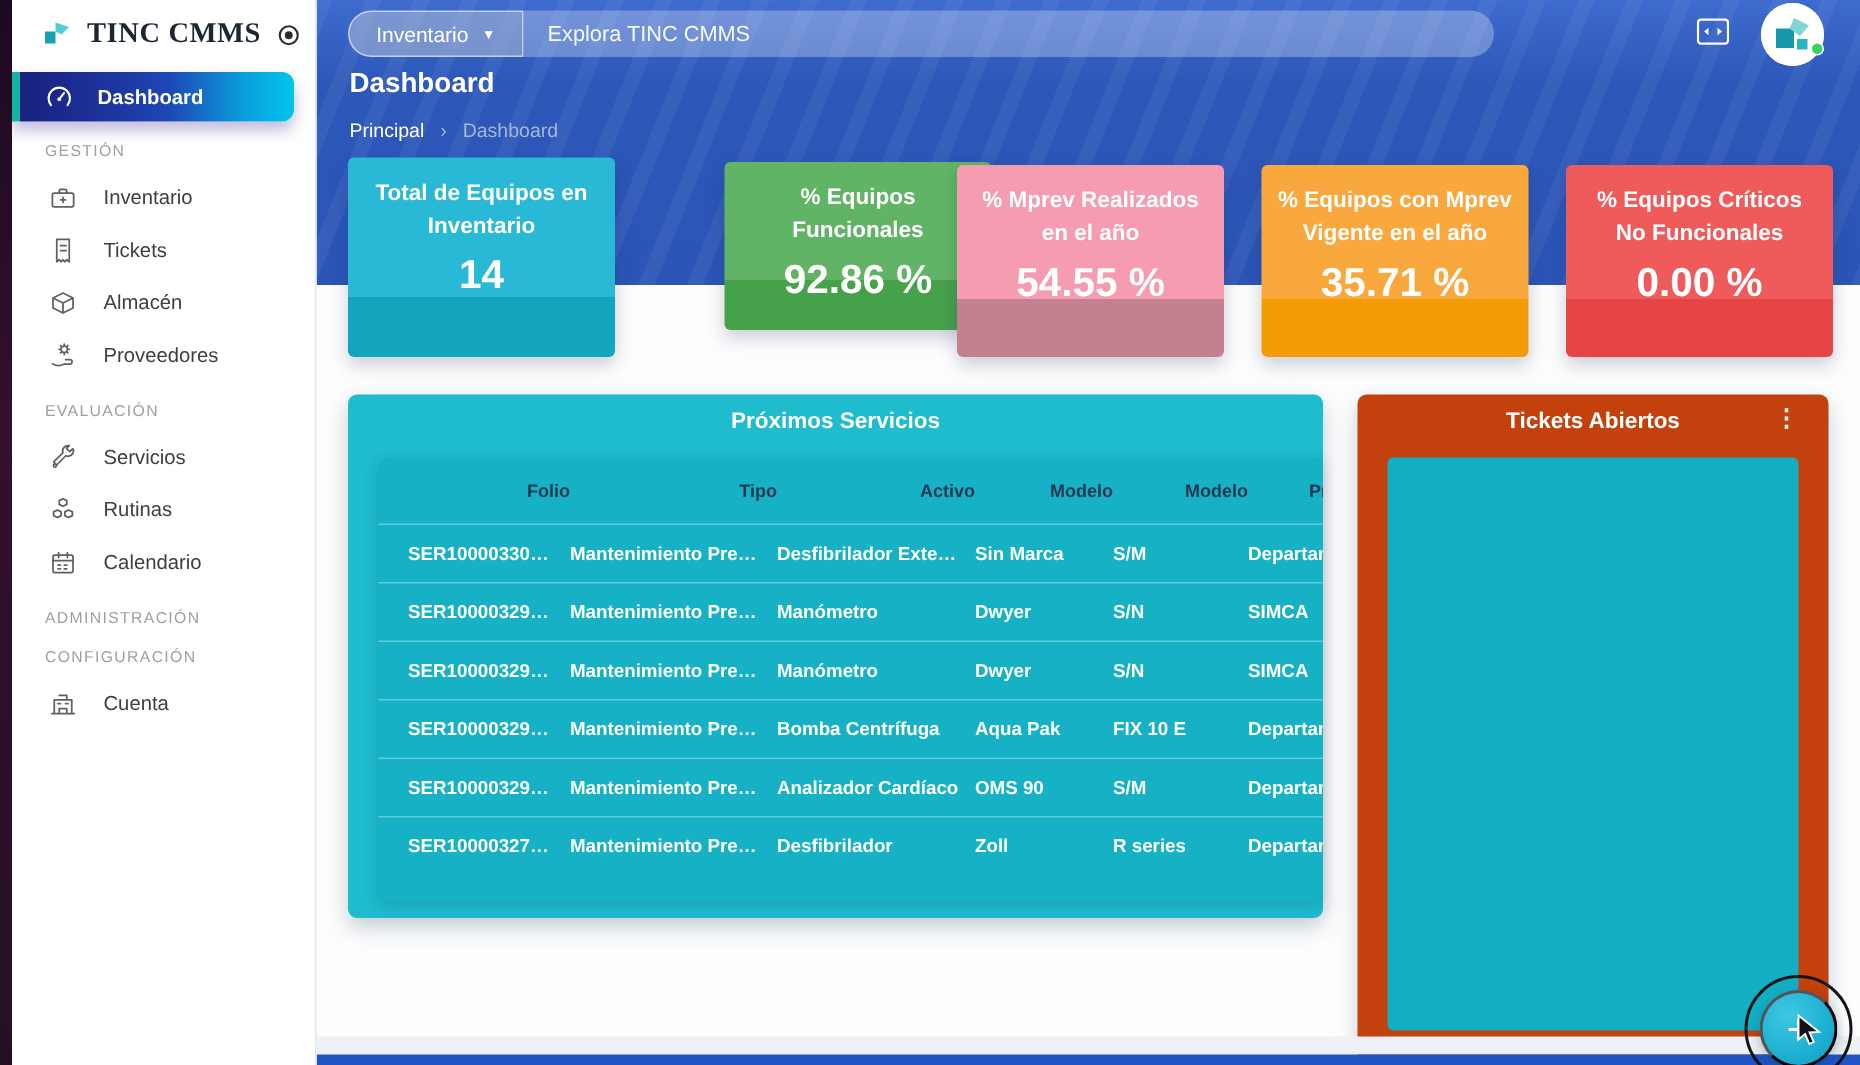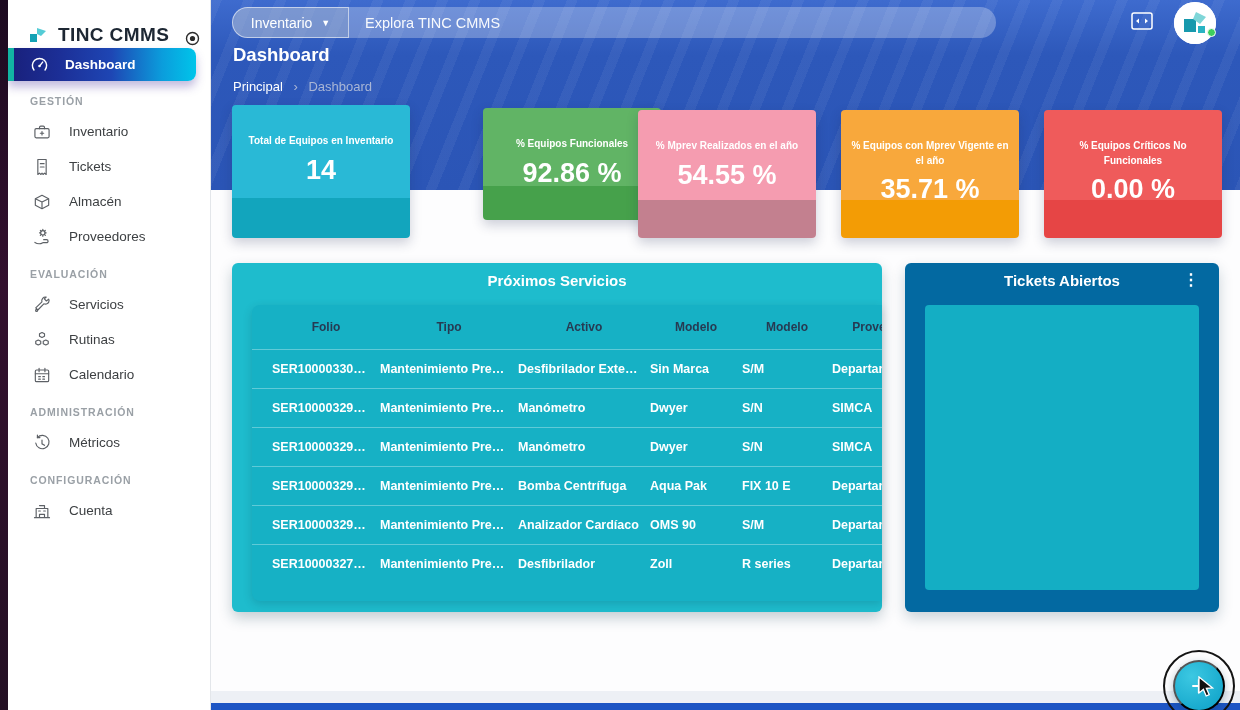--- a/index.html
+++ b/index.html
@@ -6,35 +6,35 @@
   html,body { width:1240px; height:710px; overflow:hidden; background:#fff;
               font-family:"Liberation Sans", sans-serif; }
 
   
   .left-strip { position:absolute; left:0; top:0; width:8px; height:710px;
                 background:linear-gradient(180deg,#1c0a20,#33102e 40%,#241024); z-index:40; }
 
   
   .sidebar { position:absolute; left:8px; top:0; width:203px; height:710px;
              background:#fff; border-right:1px solid #e3e6ea; z-index:30; }
-  .brand-row { height:46px; display:flex; align-items:flex-end; padding:0 10px 0 20px; }
+  .brand-row { height:46px; display:flex; align-items:center; padding:0 10px 0 20px;font-family:Liberation Serif, serif; }
   .brand-logo { width:20px; height:20px; flex:0 0 auto; }
   .brand-name { flex:1; margin-left:10px; font-size:19px; font-weight:700;
                 color:#1d2733; letter-spacing:.4px; }
   .brand-radio { width:15px; height:15px; }
 
   .active-item { position:relative; height:33px; margin:2px 14px 0 0;
                  border-radius:0 8px 8px 0; display:flex; align-items:center;
                  padding-left:22px; color:#fff; font-size:13.5px; font-weight:700;
                  background:linear-gradient(90deg,#12b3a3 0%,#12b3a3 3%,#19217d 3%,
                             #1c2f97 28%,#1e46b4 55%,#0b9ddc 82%,#00c5ea 100%);
                  box-shadow:0 6px 10px rgba(80,60,160,.35); cursor:pointer; }
   .active-item .gauge { margin-right:16px; }
 
-  .section-label { margin:14px 0 7px 22px; font-size:10.5px; font-weight:700;
+  .section-label { margin:14px 0 7px 22px; font-size:10.5px; font-weight:400;
                    color:#9aa0a6; letter-spacing:.9px; }
   .nav-item { height:35px; display:flex; align-items:center; padding-left:24px;
               cursor:pointer; }
   .nav-item .nicon { width:20px; height:20px; margin-right:17px; flex:0 0 auto; }
   .nav-item .nlabel { font-size:13.5px; color:#3d4043; }
   .nicon svg, .gauge svg, .brand-radio svg { display:block; }
 
   
   .main { position:absolute; left:211px; top:0; width:1029px; height:710px;
           background:#fdfdfe; }
@@ -67,49 +67,49 @@
   .page-title { position:absolute; top:44px; left:22px; color:#fff; font-size:18.5px;
                 font-weight:700; z-index:2; }
   .breadcrumb { position:absolute; top:79px; left:22px; font-size:13px; z-index:2; }
   .crumb-root { color:#fff; cursor:pointer; }
   .crumb-sep { color:#a9b6d6; margin:0 7px; }
   .crumb-cur { color:#a9b6d6; }
 
   
   .kpi { position:absolute; width:178px; border-radius:4px; color:#fff;
          text-align:center; box-shadow:0 5px 12px rgba(30,40,80,.22); z-index:3; }
-  .kpi-label { padding:29px 10px 0; font-size:10px; line-height:1.45; font-weight:600; }
+  .kpi-label { padding:13px 10px 0; font-size:15px; line-height:1.45; font-weight:600; }
   .kpi-value { margin-top:6px; font-size:27px; font-weight:700; }
   .kpi0 { left:21px;  top:105px; height:133px; }
   .kpi1 { left:224px; top:108px; height:112px;margin-left:48px; }
   .kpi2 { left:427px; top:110px; height:128px; }
   .kpi3 { left:630px; top:110px; height:128px; }
   .kpi4 { left:833px; top:110px; height:128px; }
 
   
   .services-panel { position:absolute; left:21px; top:263px; width:650px; height:349px;
                     background:#1ebccd; border-radius:6px;
                     box-shadow:0 6px 14px rgba(20,60,80,.25); z-index:3; }
   .panel-title { padding-top:9px; text-align:center; color:#fff; font-size:15px;
                  font-weight:600; }
   .table-card { position:absolute; left:20px; top:42px; width:630px; height:296px;
                 background:#16b1c5; border-radius:8px 0 0 8px; overflow:hidden;
                 box-shadow:0 3px 10px rgba(0,40,60,.18); }
   table.services { border-collapse:collapse; table-layout:fixed; width:680px;
                    font-size:12.5px; }
-  table.services th { height:44px; text-align:center; font-weight:700; color:#263a52;
+  table.services th { height:44px; text-align:right; font-weight:700; color:#263a52;
                       font-size:12px; white-space:nowrap; }
   table.services td { height:39px; color:#fff; font-weight:600; white-space:nowrap;
                       overflow:hidden; text-overflow:ellipsis; padding-right:8px;
                       border-top:1px solid rgba(255,255,255,.32); }
   table.services th:first-child, table.services td:first-child { padding-left:20px; }
   td.folio { color:#36459f; cursor:pointer; }
 
-  .tickets-panel { position:absolute; left:694px; top:263px; width:314px; height:349px;
-                   background:#0369a1; border-radius:6px;
+  .tickets-panel { position:absolute; left:694px; top:263px; width:314px; height:446px;
+                   background:#c2410c; border-radius:6px;
                    box-shadow:0 6px 14px rgba(20,60,80,.22); z-index:3; }
   .kebab { position:absolute; top:9px; right:20px; color:#fff; font-size:16px;
            font-weight:700; letter-spacing:0; line-height:1; cursor:pointer; }
   .tickets-inner { position:absolute; left:20px; right:20px; top:42px; bottom:22px;
                    background:#14aec4; border-radius:4px; }
 
   
   .footer-gray { position:absolute; left:0; right:0; bottom:7px; height:12px;
                  background:#edf0f5; z-index:4; }
   .footer-blue { position:absolute; left:0; right:0; bottom:0; height:7px;
@@ -222,30 +222,20 @@
       <svg width="20" height="20" viewBox="0 0 24 24" fill="none" stroke="#5d6166" stroke-width="1.4" stroke-linecap="round">
         <rect x="4" y="6" width="16" height="14" rx="1.5"></rect>
         <path d="M4 10.5h16M8.5 4v4M15.5 4v4"></path>
         <path d="M8 14h2M13 14h2M8 17h2M13 17h2"></path>
       </svg>
     </span>
     <span class="nlabel">Calendario</span>
   </div>
 
   <div class="section-label">ADMINISTRACIÓN</div>
-  <div class="nav-item">
-    <span class="nicon">
-      <svg width="20" height="20" viewBox="0 0 24 24" fill="none" stroke="#5d6166" stroke-width="1.4" stroke-linecap="round">
-        <path d="M6.5 5.5A8 8 0 1 1 4.5 12"></path>
-        <path d="M6.5 2.5v3h3"></path>
-        <path d="M12 8.5V13l3 1.8"></path>
-      </svg>
-    </span>
-    <span class="nlabel">Métricos</span>
-  </div>
 
   <div class="section-label">CONFIGURACIÓN</div>
   <div class="nav-item">
     <span class="nicon">
       <svg width="20" height="20" viewBox="0 0 24 24" fill="none" stroke="#5d6166" stroke-width="1.4" stroke-linecap="round" stroke-linejoin="round">
         <path d="M3 20h18M5 20V9h14v11M9 20v-4h6v4"></path>
         <path d="M8 12h2M14 12h2M9 5.5h6V9"></path>
       </svg>
     </span>
     <span class="nlabel">Cuenta</span>

